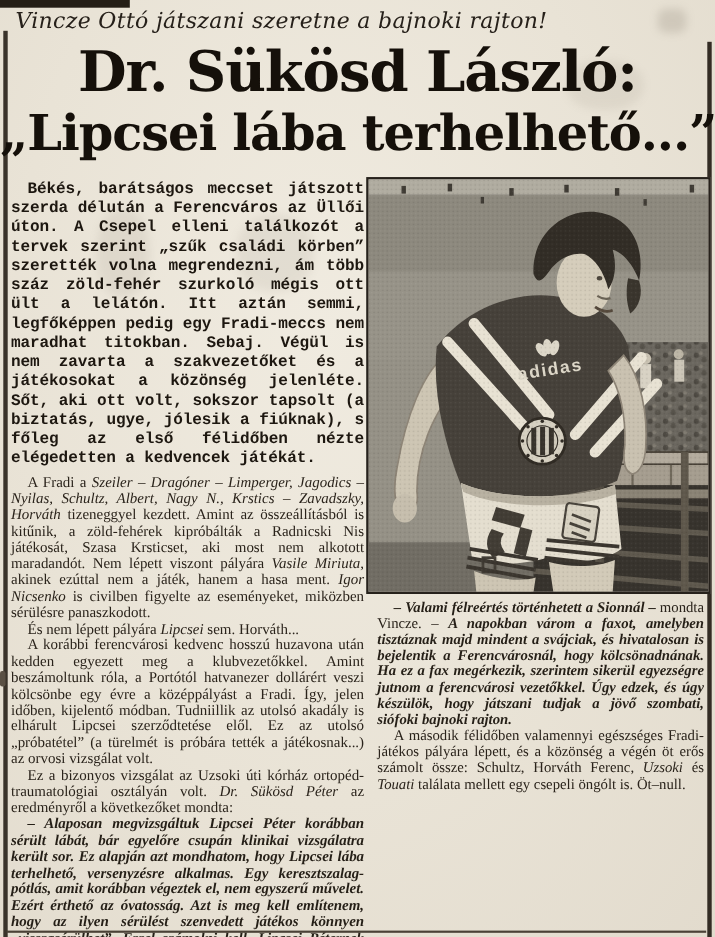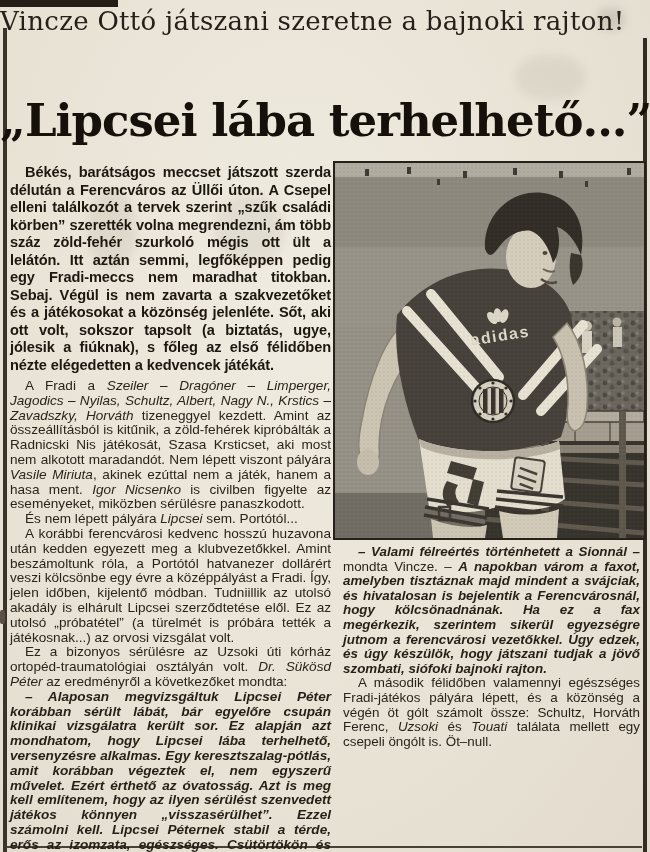--- a/index.html
+++ b/index.html
@@ -13,38 +13,38 @@
   .rule-topbar{position:absolute;left:0;top:0;width:118px;height:7px;background:#241e16;}
   .rule-bottom{position:absolute;left:6px;top:846px;width:636px;height:2px;background:#4a4136;}
   .ink-mark{position:absolute;left:0;top:610px;width:5px;height:14px;background:#5a5044;border-radius:2px;}
   
   .ghost{position:absolute;background:#8d8476;border-radius:45%;filter:blur(4px);}
   .g1{left:88px;top:190px;width:48px;height:80px;opacity:.13;}
   .g2{left:215px;top:195px;width:70px;height:70px;opacity:.12;}
   .g3{left:515px;top:55px;width:70px;height:45px;opacity:.12;}
   .g4{left:598px;top:8px;width:26px;height:22px;opacity:.25;border-radius:30%;}
   
-  .kicker{position:absolute;left:0;top:6px;width:600px;
-          font-family:"DejaVu Serif", serif;font-size:26px;
+  .kicker{position:absolute;left:14px;top:6px;width:600px;
+          font-family:"DejaVu Serif", serif;font-style:italic;font-size:20px;
           letter-spacing:.3px;color:#26201a;white-space:nowrap;}
   .title1{position:absolute;left:0;top:40px;width:650px;text-align:center;
           font-family:"DejaVu Serif", serif;font-weight:bold;font-size:51px;
           letter-spacing:-1px;color:#15100a;line-height:1.05;}
   .title2{position:absolute;left:0;top:97px;width:650px;text-align:right;
           font-family:"DejaVu Serif", serif;font-weight:bold;font-size:45px;
           letter-spacing:-1px;color:#15100a;line-height:1.05;white-space:nowrap;}
   
   .col{position:absolute;text-align:justify;}
   .col.left{left:10px;top:164px;width:321px;}
   .col.right{left:343px;top:545px;width:297px;}
   .para{margin:0;text-indent:15px;}
-  .para.lead{font-family:Liberation Sans, sans-serif;font-weight:bold;
+  .para.lead{font-family:Liberation Mono, monospace;font-weight:bold;
              font-size:14.6px;line-height:17.5px;letter-spacing:-.1px;
              color:#1d1710;margin-bottom:5px;}
-  .para.body{font-family:Liberation Sans, sans-serif;font-size:13.6px;line-height:14.8px;color:#2a231b;}
+  .para.body{font-family:Liberation Serif, serif;font-size:13.6px;line-height:14.8px;color:#2a231b;}
   .col.right .para.body{font-size:13.4px;line-height:14.6px;}
   .seg-r{font-style:normal;font-weight:inherit;}
   .seg-i{font-style:italic;}
   .seg-q{font-style:italic;font-weight:bold;color:#251f17;margin-top:24px;}
   .byline{margin-top:8px;font-family:"Liberation Serif", serif;font-weight:bold;
           font-size:14.5px;text-align:right;color:#1d1710;}
   
   .photo{position:absolute;left:333px;top:161px;width:313px;height:379px;
          border:2px solid #26211b;box-sizing:border-box;background:#98948a;}
   .photo svg{display:block;width:100%;height:100%;}
@@ -59,20 +59,21 @@
   <div class="rule-right"></div>
   <div class="rule-bottom"></div>
   <div class="ink-mark"></div>
 
   <div class="ghost g1"></div>
   <div class="ghost g2"></div>
   <div class="ghost g3"></div>
   <div class="ghost g4"></div>
 
   <div class="kicker">Vincze Ottó játszani szeretne a bajnoki rajton!</div>
+  <div class="title1">Dr. Sükösd László:</div>
   <div class="title2">„Lipcsei lába terhelhető...”</div>
 
   <div class="photo">
     <svg viewBox="0 0 309 375" preserveAspectRatio="none">
       <defs>
         <pattern id="halftone" width="4" height="4" patternUnits="userSpaceOnUse">
           <rect width="4" height="4" fill="none"></rect>
           <circle cx="1" cy="1" r="0.7" fill="#000" opacity="0.10"></circle>
           <circle cx="3" cy="3" r="0.6" fill="#fff" opacity="0.08"></circle>
         </pattern>
@@ -217,27 +218,27 @@
       </g>
 
       <rect x="0" y="0" width="309" height="375" fill="url(#halftone)"></rect>
     </svg>
   </div>
 
   <div class="col left">
     <div id="left-col">
         <p class="para lead"><span class="seg-r">Békés, barátságos meccset játszott szerda délután a Ferencváros az Üllői úton. A Csepel elleni találkozót a tervek szerint „szűk családi körben” szerették volna megrendezni, ám több száz zöld-fehér szurkoló mégis ott ült a lelátón. Itt aztán semmi, legfőképpen pedig egy Fradi-meccs nem maradhat titokban. Sebaj. Végül is nem zavarta a szakvezetőket és a játékosokat a közönség jelenléte. Sőt, aki ott volt, sokszor tapsolt (a biztatás, ugye, jólesik a fiúknak), s főleg az első félidőben nézte elégedetten a kedvencek játékát.</span></p>
         <p class="para body"><span class="seg-r">A Fradi a </span><span class="seg-i">Szeiler – Dragóner – Limperger, Jagodics – Nyilas, Schultz, Albert, Nagy N., Krstics – Zavadszky, Horváth</span><span class="seg-r"> tizeneggyel kezdett. Amint az összeállításból is kitűnik, a zöld-fehérek kipróbálták a Radnicski Nis játékosát, Szasa Krsticset, aki most nem alkotott maradandót. Nem lépett viszont pályára </span><span class="seg-i">Vasile Miriuta</span><span class="seg-r">, akinek ezúttal nem a játék, hanem a hasa ment. </span><span class="seg-i">Igor Nicsenko</span><span class="seg-r"> is civilben figyelte az eseményeket, miközben sérülésre panaszkodott.</span></p>
-        <p class="para body"><span class="seg-r">És nem lépett pályára </span><span class="seg-i">Lipcsei</span><span class="seg-r"> sem. Portótól...</span></p>
+        <p class="para body"><span class="seg-r">És nem lépett pályára </span><span class="seg-i">Lipcsei</span><span class="seg-r"> sem. Horváth...</span></p>
         <p class="para body"><span class="seg-r">A korábbi ferencvárosi kedvenc hosszú huzavona után kedden egyezett meg a klubvezetőkkel. Amint beszámoltunk róla, a Portótól hatvanezer dollárért veszi kölcsönbe egy évre a középpályást a Fradi. Így, jelen időben, kijelentő módban. Tudniillik az utolsó akadály is elhárult Lipcsei szerződtetése elől. Ez az utolsó „próbatétel” (a türelmét is próbára tették a játékosnak...) az orvosi vizsgálat volt.</span></p>
-        <p class="para body"><span class="seg-r">Ez a bizonyos sérülésre az Uzsoki úti kórház ortopéd-traumatológiai osztályán volt. </span><span class="seg-i">Dr. Sükösd Péter</span><span class="seg-r"> az eredményről a következőket mondta:</span></p>
+        <p class="para body"><span class="seg-r">Ez a bizonyos vizsgálat az Uzsoki úti kórház ortopéd-traumatológiai osztályán volt. </span><span class="seg-i">Dr. Sükösd Péter</span><span class="seg-r"> az eredményről a következőket mondta:</span></p>
         <p class="para body"><span class="seg-q">– Alaposan megvizsgáltuk Lipcsei Péter korábban sérült lábát, bár egyelőre csupán klinikai vizsgálatra került sor. Ez alapján azt mondhatom, hogy Lipcsei lába terhelhető, versenyzésre alkalmas. Egy keresztszalag-pótlás, amit korábban végeztek el, nem egyszerű művelet. Ezért érthető az óvatosság. Azt is meg kell említenem, hogy az ilyen sérülést szenvedett játékos könnyen „visszasérülhet”. Ezzel számolni kell. Lipcsei Péternek stabil a térde, erős az izomzata, egészséges. Csütörtökön és pénteken újra megvizsgáljuk ultrahanggal, de biztos vagyok benne, hogy akkor sem lesz gond.</span></p>
       </div>
   </div>
 
   <div class="col right">
     <div id="right-col">
         <p class="para body"><span class="seg-q">– Valami félreértés történhetett a Sionnál –</span><span class="seg-r"> mondta Vincze. – </span><span class="seg-q">A napokban várom a faxot, amelyben tisztáznak majd mindent a svájciak, és hivatalosan is bejelentik a Ferencvárosnál, hogy kölcsönadnának. Ha ez a fax megérkezik, szerintem sikerül egyezségre jutnom a ferencvárosi vezetőkkel. Úgy edzek, és úgy készülök, hogy játszani tudjak a jövő szombati, siófoki bajnoki rajton.</span></p>
-        <p class="para body"><span class="seg-r">A második félidőben valamennyi egészséges Fradi-játékos pályára lépett, és a közönség a végén öt gólt számolt össze: Schultz, Horváth Ferenc, </span><span class="seg-i">Uzsoki</span><span class="seg-r"> és </span><span class="seg-i">Touati</span><span class="seg-r"> találata mellett egy csepeli öngólt is. Öt–null.</span></p>
+        <p class="para body"><span class="seg-r">A második félidőben valamennyi egészséges Fradi-játékos pályára lépett, és a közönség a végén öt erős számolt össze: Schultz, Horváth Ferenc, </span><span class="seg-i">Uzsoki</span><span class="seg-r"> és </span><span class="seg-i">Touati</span><span class="seg-r"> találata mellett egy csepeli öngólt is. Öt–null.</span></p>
       </div>
   </div>
 
 </div>
 
 </body></html>

